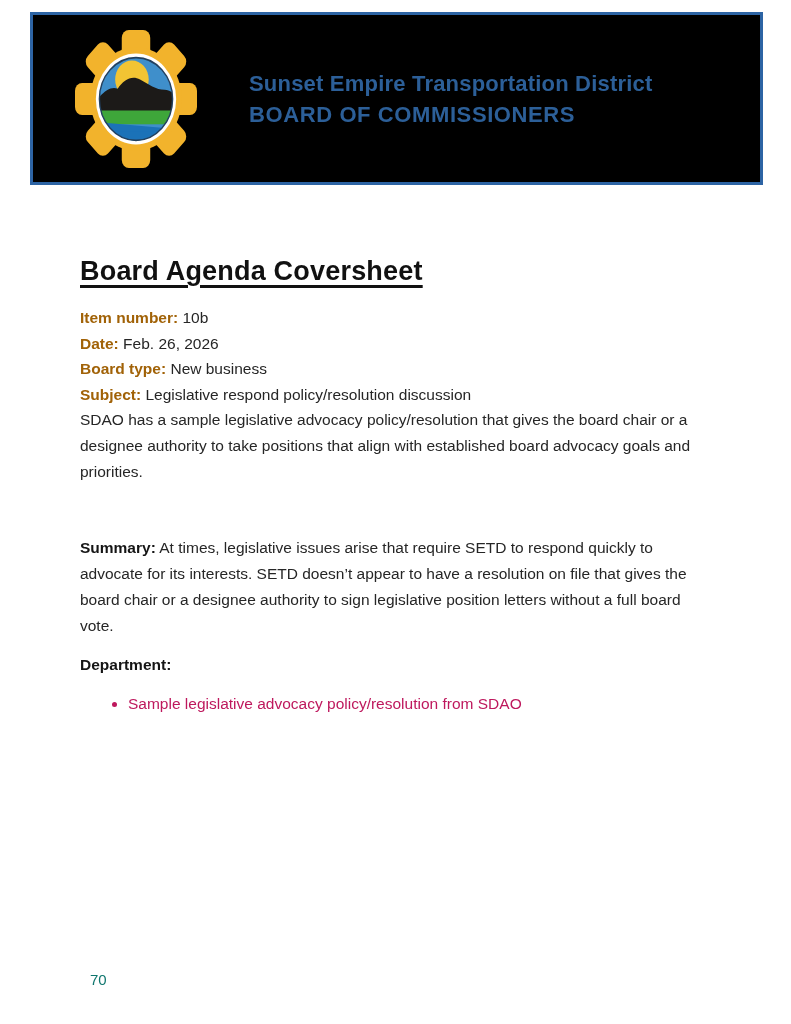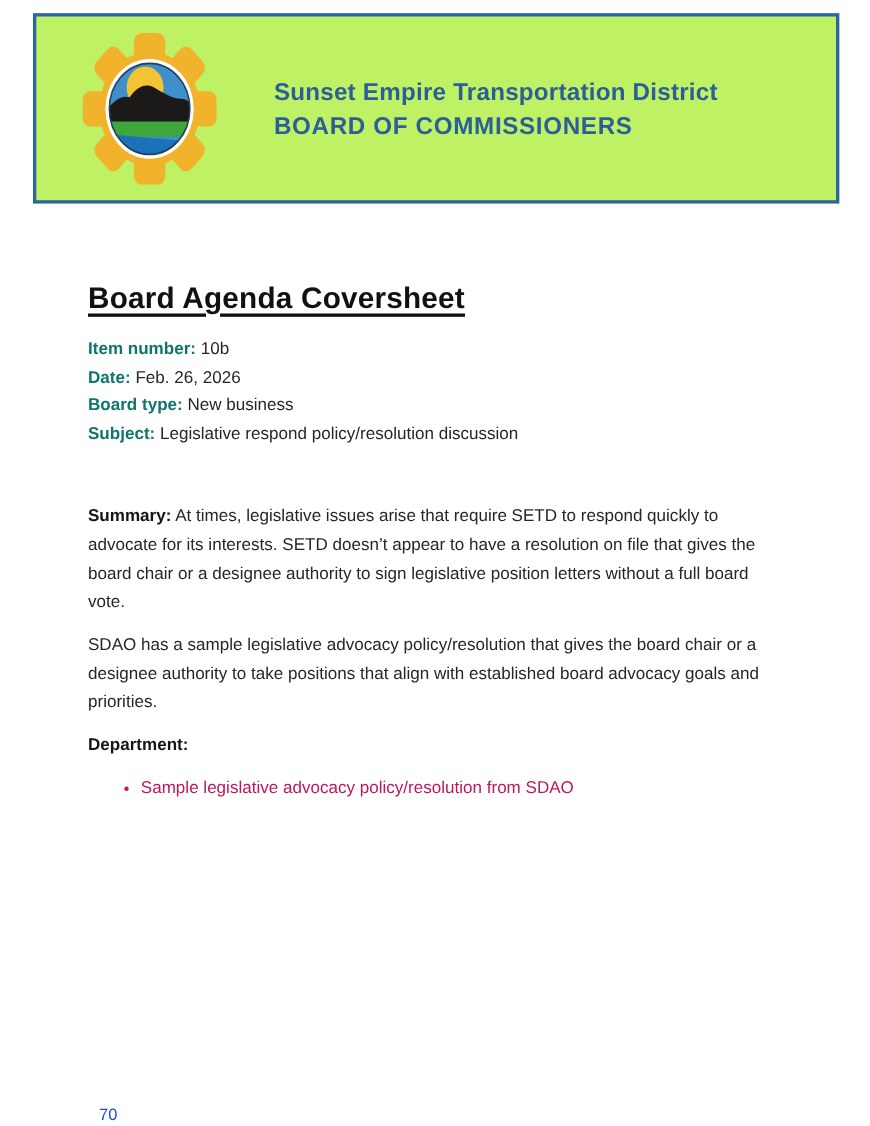--- a/index.html
+++ b/index.html
@@ -16,21 +16,21 @@
     background: #ffffff;
     overflow: hidden;
   }
 
   
   .letterhead {
     position: absolute;
     left: 30px; top: 12px;
     width: 733px; height: 173px;
     border: 3px solid #2d64a4;
-    background: #bef264;
+    background: #000000;
     display: flex;
     align-items: center;
   }
   .logo-wrap {
     margin-left: 42px;
     width: 122px; height: 138px;
     flex: 0 0 auto;
   }
   .org-block {
     margin-left: 52px;
@@ -62,21 +62,21 @@
     text-decoration: underline;
     text-decoration-thickness: 2.5px;
     text-underline-offset: 5px;
     letter-spacing: 0.2px;
   }
   .fields { margin: 0; }
   .field-row {
     font-size: 15.5px;
     line-height: 25.6px;
   }
-  .field-label { font-weight: bold; color: #0f766e; margin-top: 36px; }
+  .field-label { font-weight: bold; color: #a16207; margin-top: 36px; }
   .field-value { color: #262626; }
 
   p.body-par {
     margin: 0 0 13px 0;
     font-size: 15.5px;
     line-height: 26px;
     color: #262626;
   }
   p.summary-par { margin-top: 50px; }
   .inline-label { font-weight: bold; color: #151515; }
@@ -94,23 +94,23 @@
   }
   ul.attachment-list li {
     font-size: 15.5px;
     line-height: 26px;
     color: #be185d;
   }
 
   
   .page-number {
     position: absolute;
-    left: 90px; top: 1005px;
+    left: 90px; top: 971px;
     font-size: 15px;
-    color: #1d4ed8;
+    color: #0f766e;
   }
 </style>
 </head>
 <body>
 
 <div class="page">
 
   <header class="letterhead">
     <div class="logo-wrap">
       <svg width="122" height="138" viewBox="0 0 120 120" preserveAspectRatio="none" aria-hidden="true">
@@ -177,27 +177,27 @@
       <div class="field-row">
         <span class="field-label">Board type:</span>
         <span class="field-value">New business</span>
       </div>
       <div class="field-row">
         <span class="field-label">Subject:</span>
         <span class="field-value">Legislative respond policy/resolution discussion</span>
       </div>
     </div>
 
+    <p class="body-par">SDAO has a sample legislative advocacy policy/resolution that gives the board chair or a designee authority to take positions that align with established board advocacy goals and priorities.</p>
+
     <p class="body-par summary-par">
       <span class="inline-label">Summary:</span>
       <span>At times, legislative issues arise that require SETD to respond quickly to advocate for its interests. SETD doesn’t appear to have a resolution on file that gives the board chair or a designee authority to sign legislative position letters without a full board vote.</span>
     </p>
 
-    <p class="body-par">SDAO has a sample legislative advocacy policy/resolution that gives the board chair or a designee authority to take positions that align with established board advocacy goals and priorities.</p>
-
     <p class="attachments-label">Department:</p>
 
     <ul class="attachment-list">
       <li>Sample legislative advocacy policy/resolution from SDAO</li>
     </ul>
   </main>
 
   <span class="page-number">70</span>
 
 </div>

